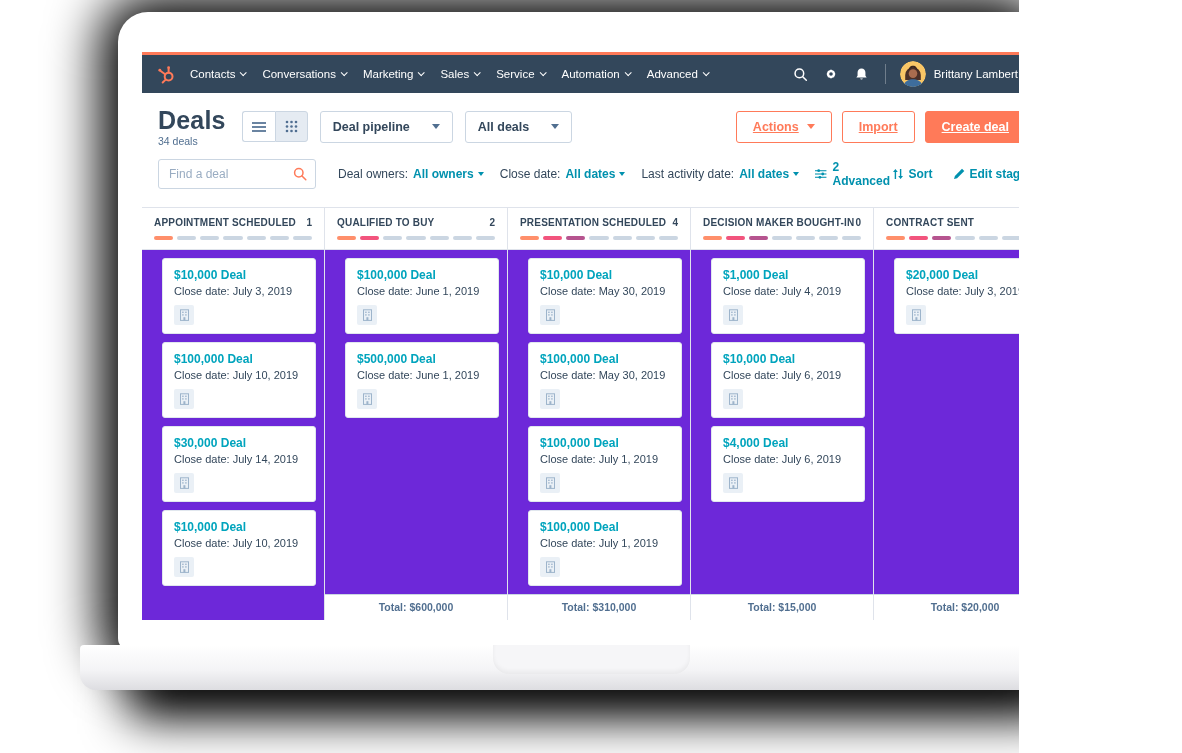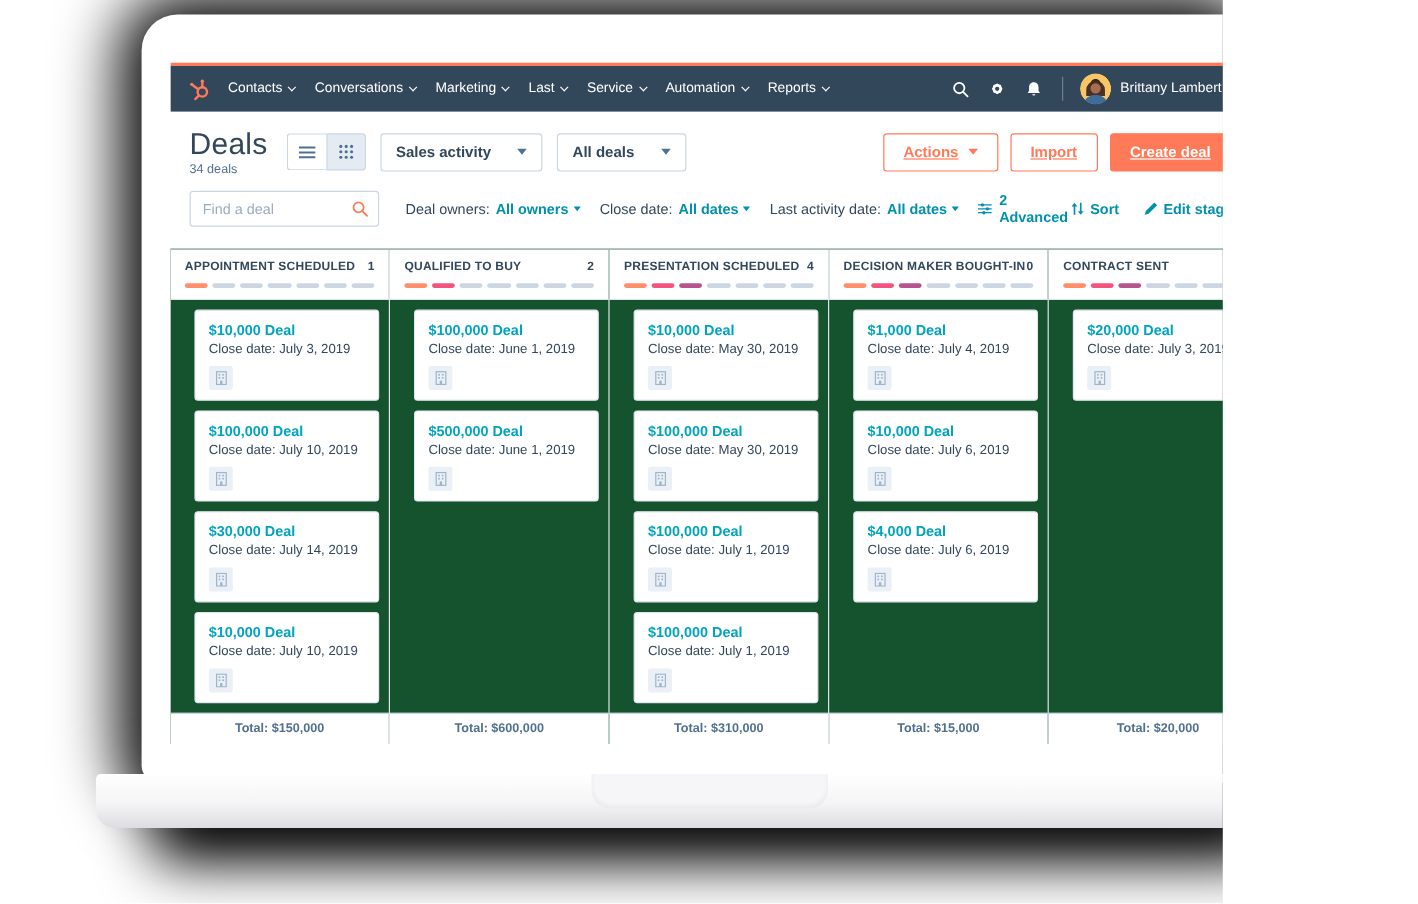--- a/index.html
+++ b/index.html
@@ -37,21 +37,21 @@
   .nav-spacer { flex:1; }
   .nav-icon { margin-left:15px; display:flex; align-items:center; cursor:pointer; }
   .nav-divider { width:1px; height:20px; background:rgba(255,255,255,0.3); margin:0 14px 0 16px; }
   .avatar { width:26px; height:26px; border-radius:50%; overflow:hidden; flex:none; }
   .nav-user { color:#fff; font-size:11.5px; font-weight:500; margin-left:8px;
               display:flex; align-items:center; cursor:pointer; }
 
   
   .header { display:flex; align-items:center; padding:13px 16px 8px 16px; }
   .title-block { margin-right:16px; }
-  .page-title { font-size:25px; font-weight:400; color:var(--navy,#33475b); letter-spacing:.2px; }
+  .page-title { font-size:25px; font-weight:700; color:var(--navy,#33475b); letter-spacing:.2px; }
   .page-sub { font-size:10.5px; color:#516f90; margin-top:0px; }
   .toggle-group { display:flex; margin-right:12px; }
   .toggle-btn { width:33px; height:31px; border:1px solid #cbd6e2; background:#fff;
                 display:flex; align-items:center; justify-content:center; cursor:pointer; }
   .toggle-btn.first { border-radius:3px 0 0 3px; border-right:none; }
   .toggle-btn.active { background:#e5ebf2; border-radius:0 3px 3px 0; }
   .select-btn { height:32px; border:1px solid #cbd6e2; border-radius:3px; background:#fff;
                 display:flex; align-items:center; padding:0 12px; margin-right:12px;
                 font-size:12.5px; font-weight:600; color:var(--navy,#33475b); cursor:pointer; }
   .select-btn .caret { margin-left:22px; }
@@ -81,21 +81,21 @@
               font-weight:600; cursor:pointer; }
   .advanced svg { margin-right:6px; }
   .filters-spacer { flex:1; }
   .tool-link { display:flex; align-items:center; color:var(--teal-link,#0091ae); font-size:12px;
                font-weight:700; cursor:pointer; white-space:nowrap; }
   .tool-link svg { margin-right:5px; }
   .tool-divider { width:1px; height:14px; background:#cbd6e2; margin:0 10px; }
 
   
   .board { position:absolute; left:0; right:0; top:155px; bottom:0; display:flex;
-           background:#14532d; border-top:1px solid #dfe3eb; overflow:hidden; }
+           background:#6d28d9; border-top:1px solid #dfe3eb; overflow:hidden; }
   .col { width:183px; flex:none; border-right:1px solid #dfe3eb; display:flex; flex-direction:column; }
   .col-head { background:#fff; padding:9px 12px 9px 12px; border-bottom:1px solid #dfe3eb; }
   .col-title-row { display:flex; align-items:baseline; }
   .col-title { font-size:10px; font-weight:700; color:var(--navy,#33475b); letter-spacing:.2px;
                white-space:nowrap; }
   .col-count { margin-left:auto; font-size:10px; font-weight:600; color:var(--navy,#33475b); }
   .meter { display:flex; gap:4px; margin-top:8px; }
   .seg { flex:1; height:4px; border-radius:2px; min-width:0; }
   .col-cards { flex:1; padding:8px; overflow:hidden; }
   .card { background:#fff; border:1px solid #e1e7ee; border-radius:3px; padding:9px 11px 8px 11px;
@@ -141,33 +141,33 @@
         </div>
       <div class="nav-item">
           <span>Conversations</span>
           <i class="chev"></i>
         </div>
       <div class="nav-item">
           <span>Marketing</span>
           <i class="chev"></i>
         </div>
       <div class="nav-item">
-          <span>Last</span>
+          <span>Sales</span>
           <i class="chev"></i>
         </div>
       <div class="nav-item">
           <span>Service</span>
           <i class="chev"></i>
         </div>
       <div class="nav-item">
           <span>Automation</span>
           <i class="chev"></i>
         </div>
       <div class="nav-item">
-          <span>Reports</span>
+          <span>Advanced</span>
           <i class="chev"></i>
         </div>
       <div class="nav-spacer"></div>
       <span class="nav-icon">
         <svg width="15" height="15" viewBox="0 0 16 16">
             <circle cx="6.8" cy="6.8" r="4.6" fill="none" stroke="#fff" stroke-width="1.6"></circle>
             <line x1="10.4" y1="10.4" x2="14.2" y2="14.2" stroke="#fff" stroke-width="1.6" stroke-linecap="round"></line>
           </svg>
       </span>
       <span class="nav-icon">
@@ -231,21 +231,21 @@
             <circle cx="2" cy="6.5" r="1.3"></circle>
               <circle cx="6.5" cy="6.5" r="1.3"></circle>
               <circle cx="11" cy="6.5" r="1.3"></circle>
             <circle cx="2" cy="11" r="1.3"></circle>
               <circle cx="6.5" cy="11" r="1.3"></circle>
               <circle cx="11" cy="11" r="1.3"></circle>
           </svg>
         </div>
       </div>
       <div class="select-btn">
-        <span>Sales activity</span>
+        <span>Deal pipeline</span>
         <i class="caret"></i>
       </div>
       <div class="select-btn">
         <span>All deals</span>
         <i class="caret"></i>
       </div>
       <div class="header-spacer"></div>
       <div class="btn outline">
         <span>Actions</span>
         <i class="caret"></i>
@@ -396,21 +396,20 @@
                     <rect x="3.2" y="2.6" width="1.4" height="1.4"></rect>
                     <rect x="6.2" y="2.6" width="1.4" height="1.4"></rect>
                     <rect x="3.2" y="5.2" width="1.4" height="1.4"></rect>
                     <rect x="6.2" y="5.2" width="1.4" height="1.4"></rect>
                     <rect x="4.4" y="8.2" width="2" height="3.2"></rect>
                   </g>
                 </svg>
               </div>
           </div>
         </div>
-        <div class="col-total">Total: $150,000</div>
       </div>
 
       <div class="col">
         <div class="col-head">
           <div class="col-title-row">
             <span class="col-title">QUALIFIED TO BUY</span>
             <span class="col-count">2</span>
           </div>
           <div class="meter">
               <span class="seg" style="background: rgb(255, 143, 107);"></span>

